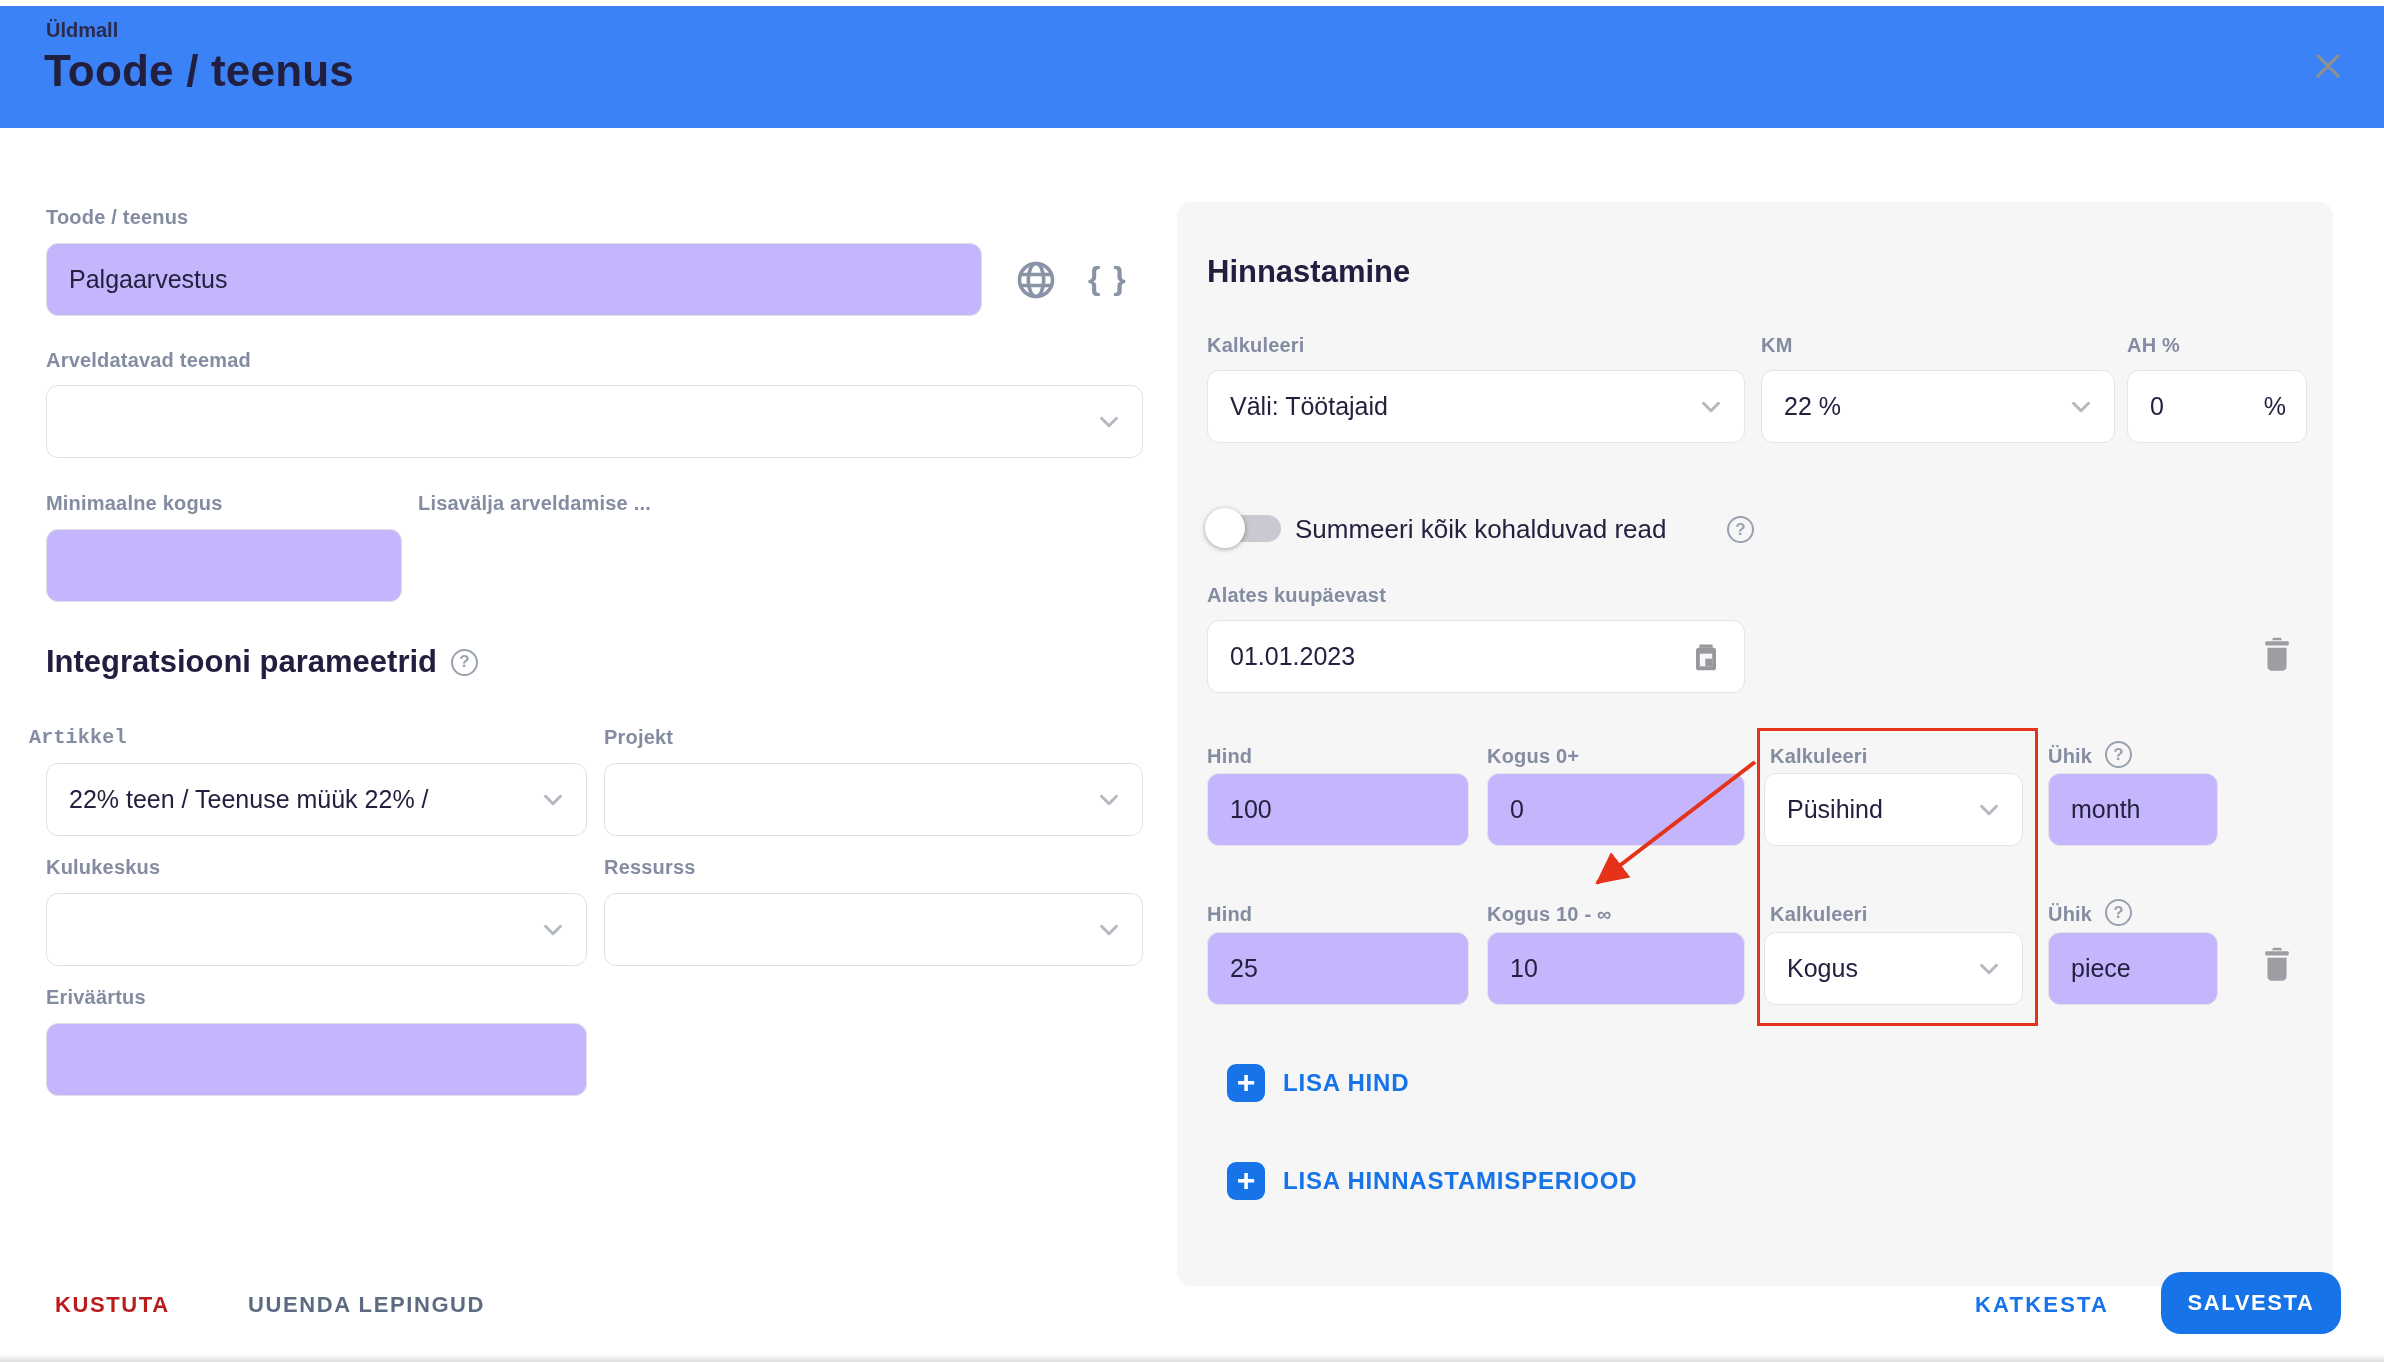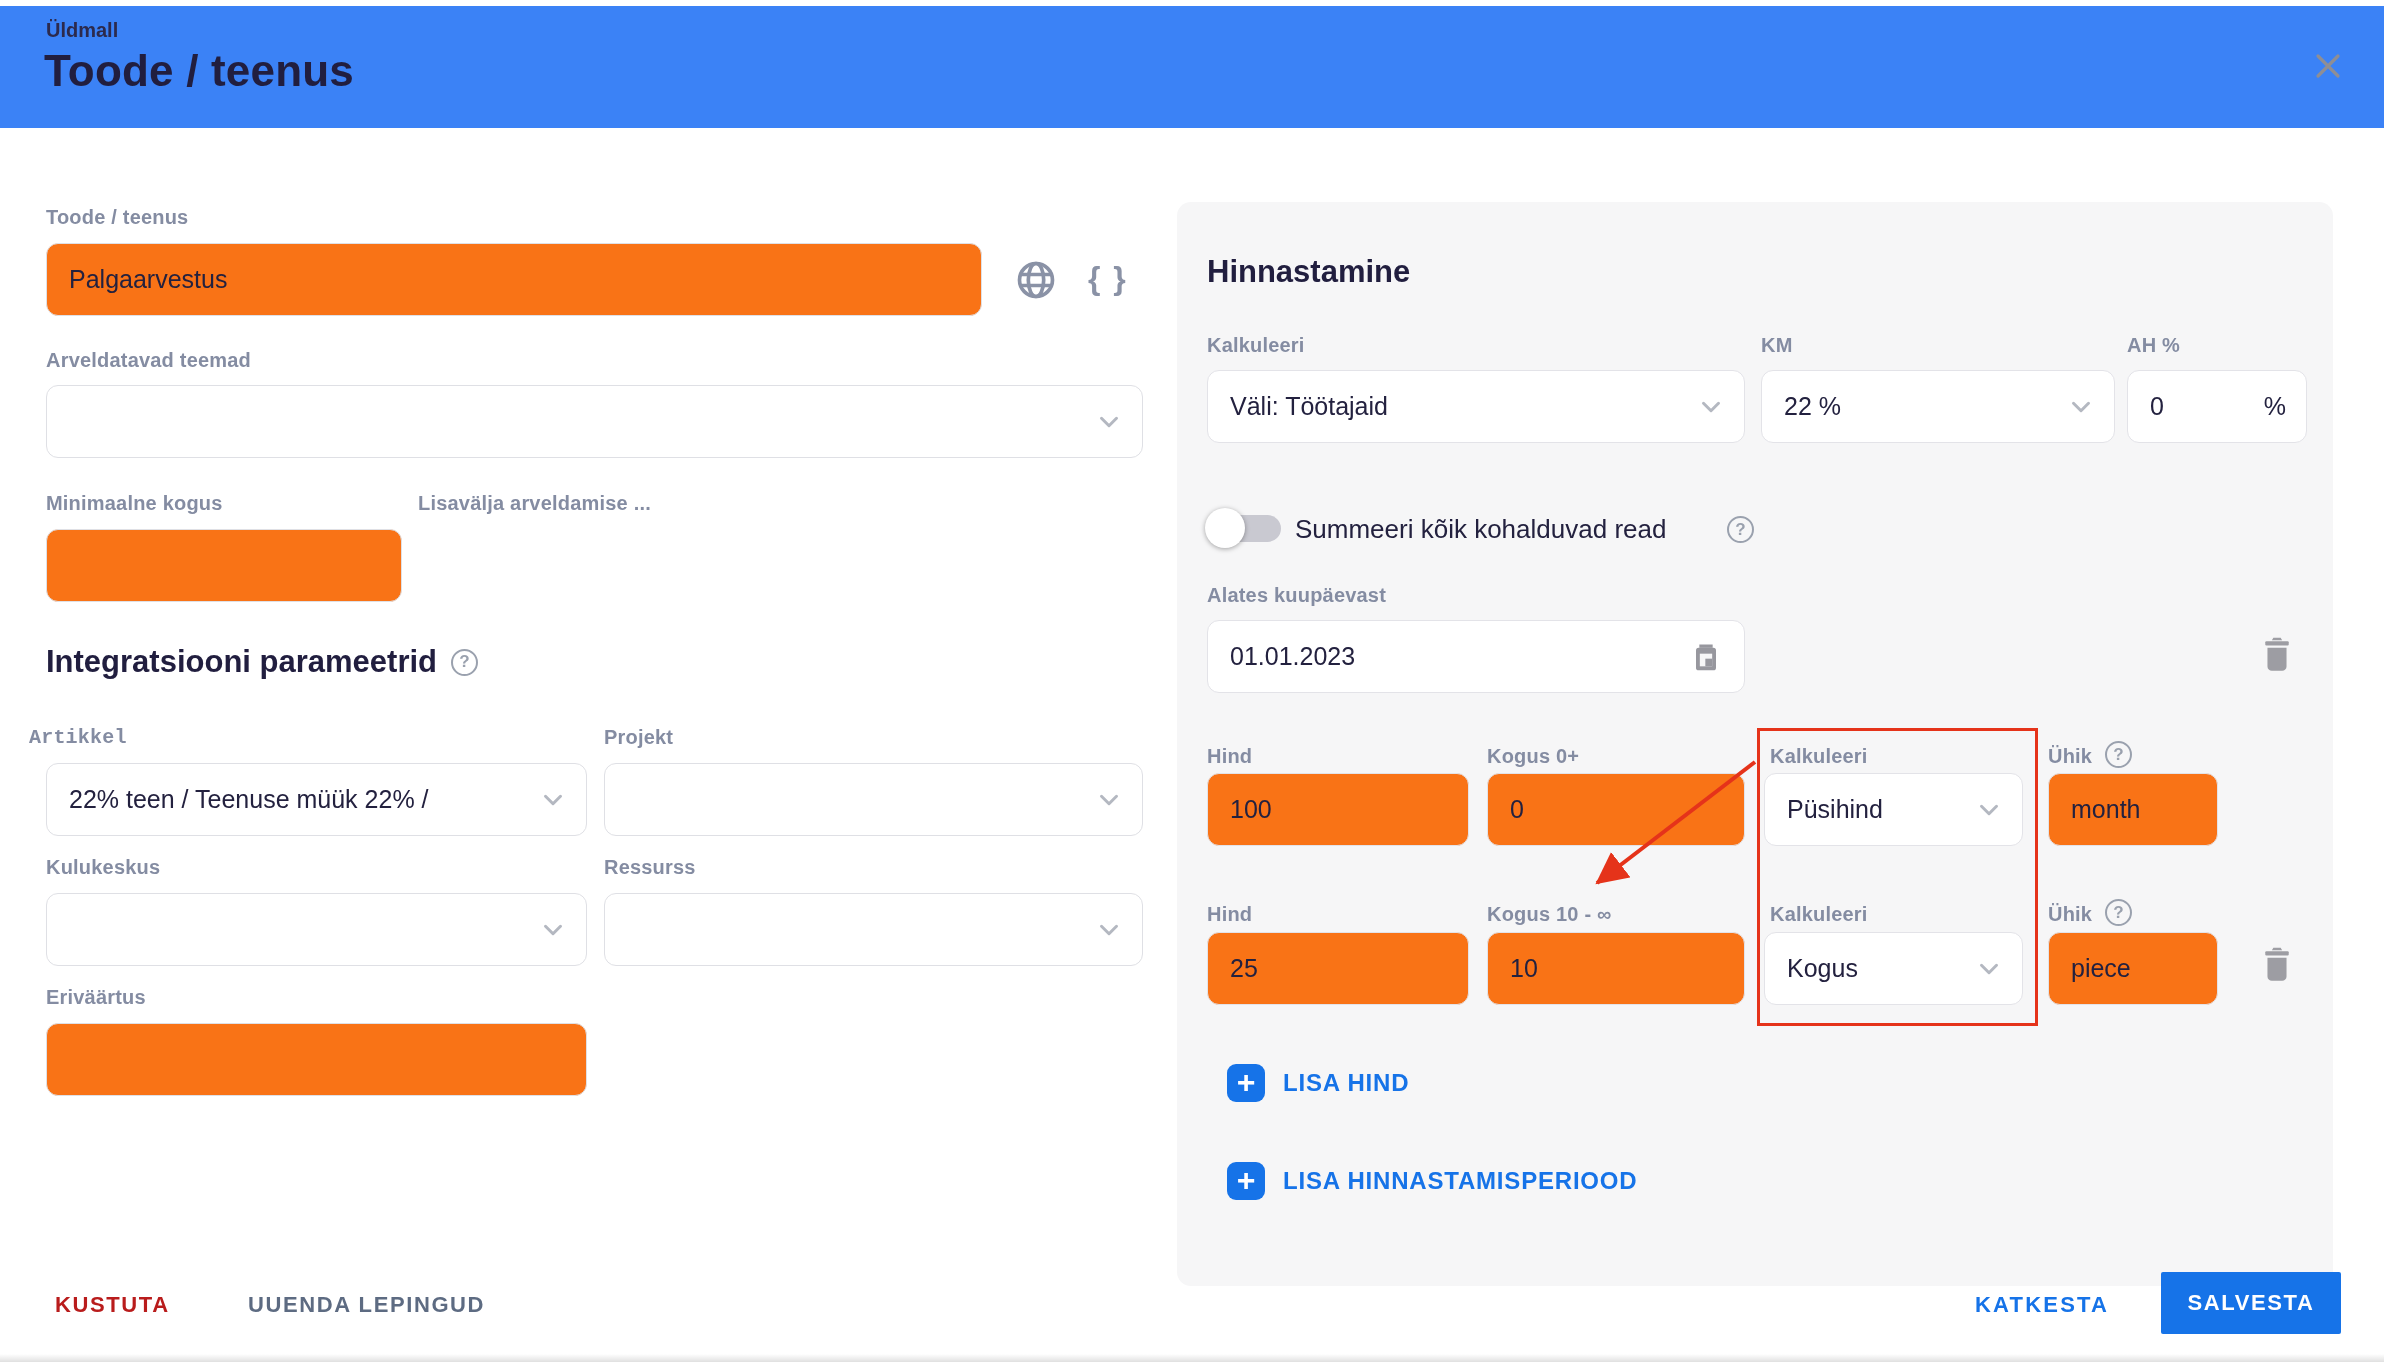--- a/index.html
+++ b/index.html
@@ -13,21 +13,21 @@
   .eyebrow { position:absolute; left:46px; top:13px; font-size:20px; font-weight:700; color:#2c2a4d; }
   .title   { position:absolute; left:44px; top:40px; font-size:44px; font-weight:700; color:#211e3f; letter-spacing:.2px; }
   .close-btn { position:absolute; right:34px; top:38px; width:44px; height:44px; background:none; border:none; cursor:pointer; }
   
   .lbl { position:absolute; font-size:20px; font-weight:600; color:#848ca2; letter-spacing:.2px; white-space:nowrap; }
   .inp, .sel {
     position:absolute; height:73px; background:#fff; border:1.5px solid #dfe0e5; border-radius:12px;
     font-family:inherit; font-size:25px; color:#23213f;
   }
   .inp-wrap { position:absolute; }
-  .inp-wrap input { position:static; display:block; height:73px; background:#f97316; border:1.5px solid #dfe0e5; border-radius:12px; font-family:inherit; font-size:25px; color:#23213f; padding:4px 22px; outline:none; width:100%; }
+  .inp-wrap input { position:static; display:block; height:73px; background:#c4b5fd; border:1.5px solid #dfe0e5; border-radius:12px; font-family:inherit; font-size:25px; color:#23213f; padding:4px 22px; outline:none; width:100%; }
   .sel { display:flex; align-items:center; justify-content:space-between; padding:0 18px 0 22px; cursor:pointer; }
   .sel .val { font-size:25px; color:#23213f; white-space:nowrap; overflow:hidden; }
   .chev { width:30px; height:30px; flex:0 0 auto; }
   .help {
     display:inline-flex; align-items:center; justify-content:center;
     width:27px; height:27px; border:2px solid #9aa1ae; border-radius:50%;
     color:#9aa1ae; font-size:17px; font-weight:700; background:transparent;
   }
   .section-h { position:absolute; font-size:31px; font-weight:700; color:#211e3f; display:flex; align-items:center; gap:14px; }
   
@@ -48,21 +48,21 @@
   .anno-svg { position:absolute; left:0; top:0; width:1156px; height:1084px; pointer-events:none; }
   
   .add-row { position:absolute; left:50px; display:flex; align-items:center; gap:18px; background:none; border:none; cursor:pointer; }
   .plus-sq { width:38px; height:38px; border-radius:9px; background:#1673e8; color:#fff; font-size:32px; font-weight:600; display:flex; align-items:center; justify-content:center; line-height:1; padding-bottom:3px; }
   .add-txt { font-size:24px; font-weight:700; color:#1673e8; letter-spacing:.8px; }
   
   .foot-link { position:absolute; top:1288px; background:none; border:none; cursor:pointer; font-family:inherit; font-size:22px; font-weight:700; letter-spacing:1.6px; line-height:34px; }
   .kustuta { left:55px; color:#b91c1c; }
   .uuenda { left:248px; color:#5d6b82; }
   .katkesta { left:1975px; color:#1673e8; letter-spacing:2.2px; }
-  .salvesta { position:absolute; left:2161px; top:1272px; width:180px; height:62px; background:#1673e8; border:none; border-radius:2px;
+  .salvesta { position:absolute; left:2161px; top:1272px; width:180px; height:62px; background:#1673e8; border:none; border-radius:20px;
               color:#fff; font-family:inherit; font-size:22px; font-weight:700; letter-spacing:1.6px; cursor:pointer; }
   .bottom-shade { position:absolute; left:0; bottom:0; width:100%; height:8px; background:linear-gradient(180deg, rgba(0,0,0,0), rgba(0,0,0,.12)); pointer-events:none; }
   .braces { font-size:32px; font-weight:600; color:#8a92a6; letter-spacing:2px; }
 </style>
 </head>
 <body>
 
 <div class="modal">
 
   <div class="header">

